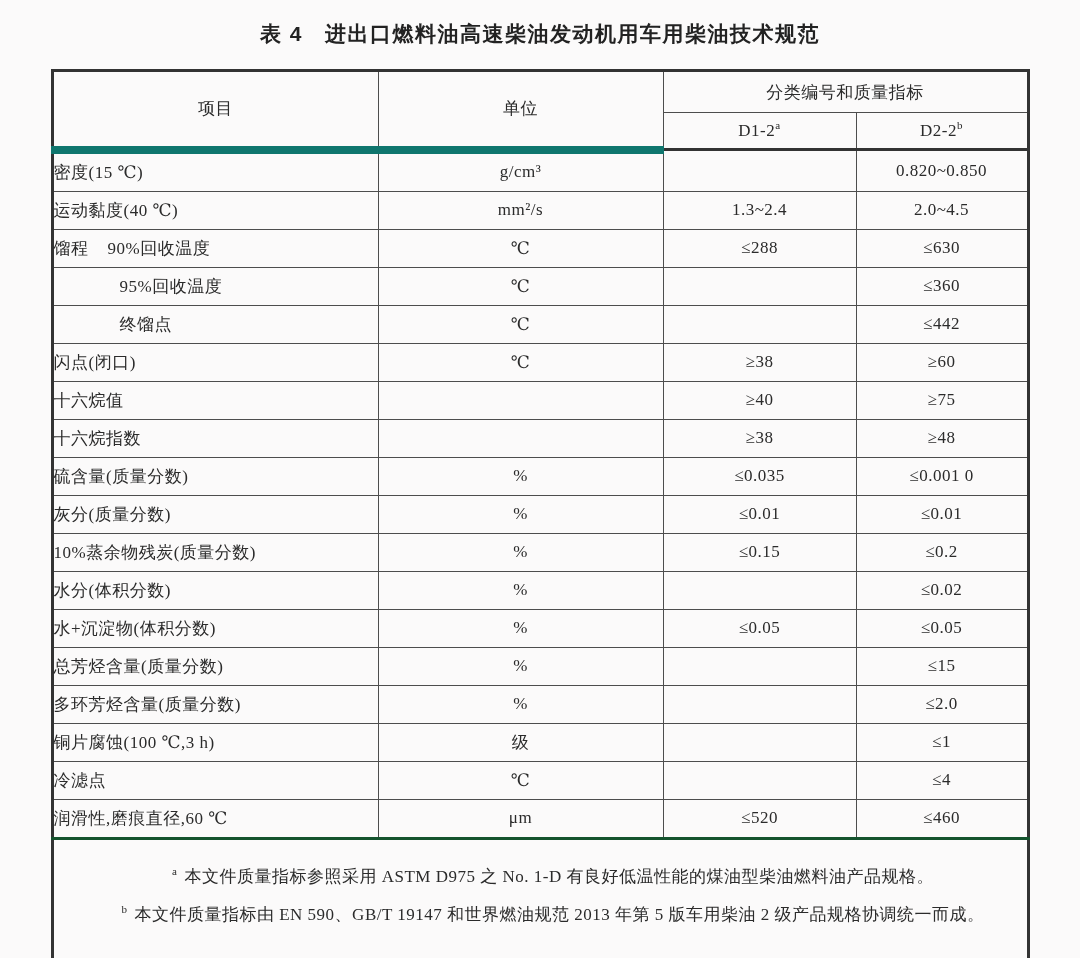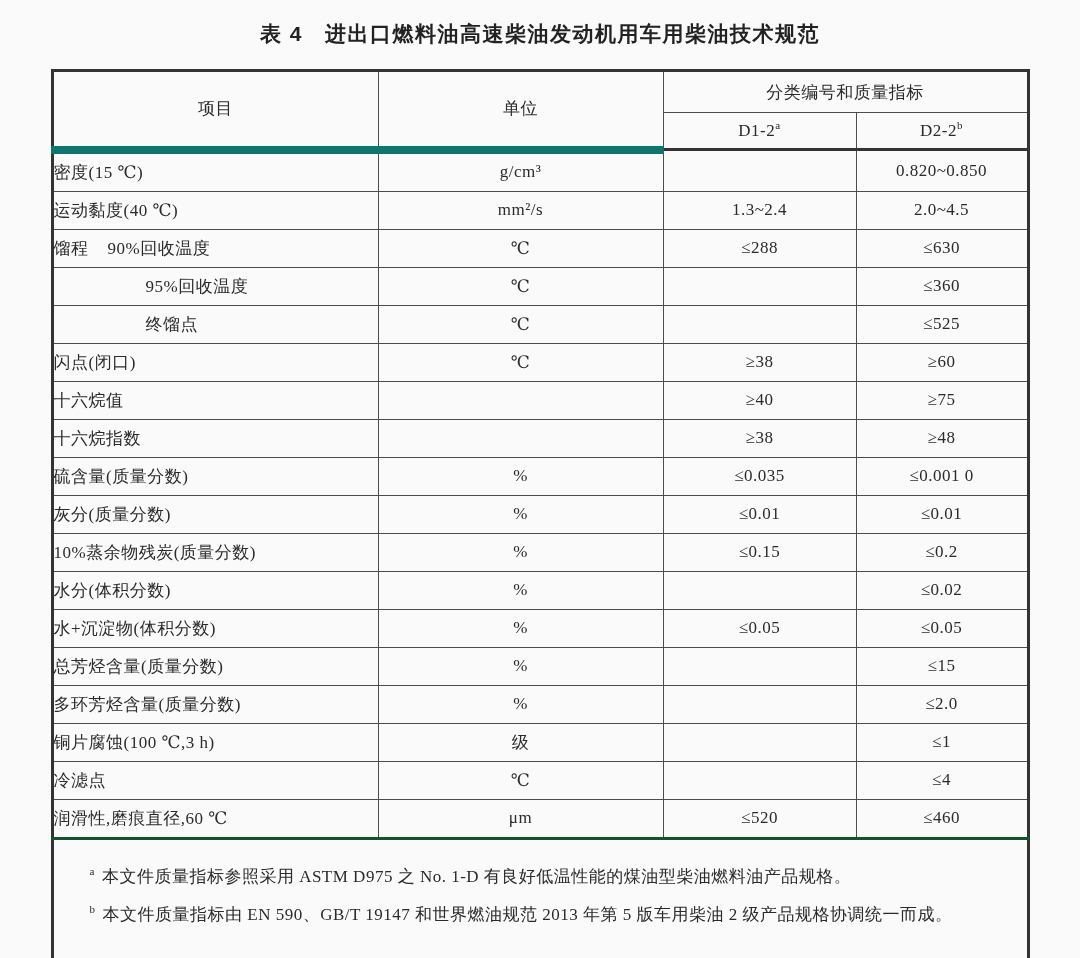--- a/index.html
+++ b/index.html
@@ -59,37 +59,38 @@
     height: 37px;
   }
   .spec-table tbody tr:last-child td {
     border-bottom: 3px solid #14532d;
   }
   .spec-table td.cell-item {
     text-align: left;
     white-space: pre;
   }
   .spec-table td.cell-item.indent {
-    padding-left: 92px;
+    padding-left: 66px;
   }
   sup {
     font-size: 11px;
     line-height: 0;
   }
   .spec-table tfoot td {
     border: none;
     text-align: left;
     vertical-align: top;
     height: 110px;
     padding: 25px 10px 0 36px;
   }
   .footnote {
     margin-bottom: 15px;
     font-size: 17px;
     letter-spacing: 0.5px;
+    text-align: center;
   }
   .footnote sup {
     margin-right: 7px;
   }
 </style>
 </head>
 <body>
 
 <div class="page">
 
@@ -135,21 +136,21 @@
         <tr>
           <td class="cell-item indent">95%回收温度</td>
           <td class="cell-unit">℃</td>
           <td class="cell-d1"></td>
           <td class="cell-d2">≤360</td>
         </tr>
         <tr>
           <td class="cell-item indent">终馏点</td>
           <td class="cell-unit">℃</td>
           <td class="cell-d1"></td>
-          <td class="cell-d2">≤525</td>
+          <td class="cell-d2">≤442</td>
         </tr>
         <tr>
           <td class="cell-item">闪点(闭口)</td>
           <td class="cell-unit">℃</td>
           <td class="cell-d1">≥38</td>
           <td class="cell-d2">≥60</td>
         </tr>
         <tr>
           <td class="cell-item">十六烷值</td>
           <td class="cell-unit"></td>

